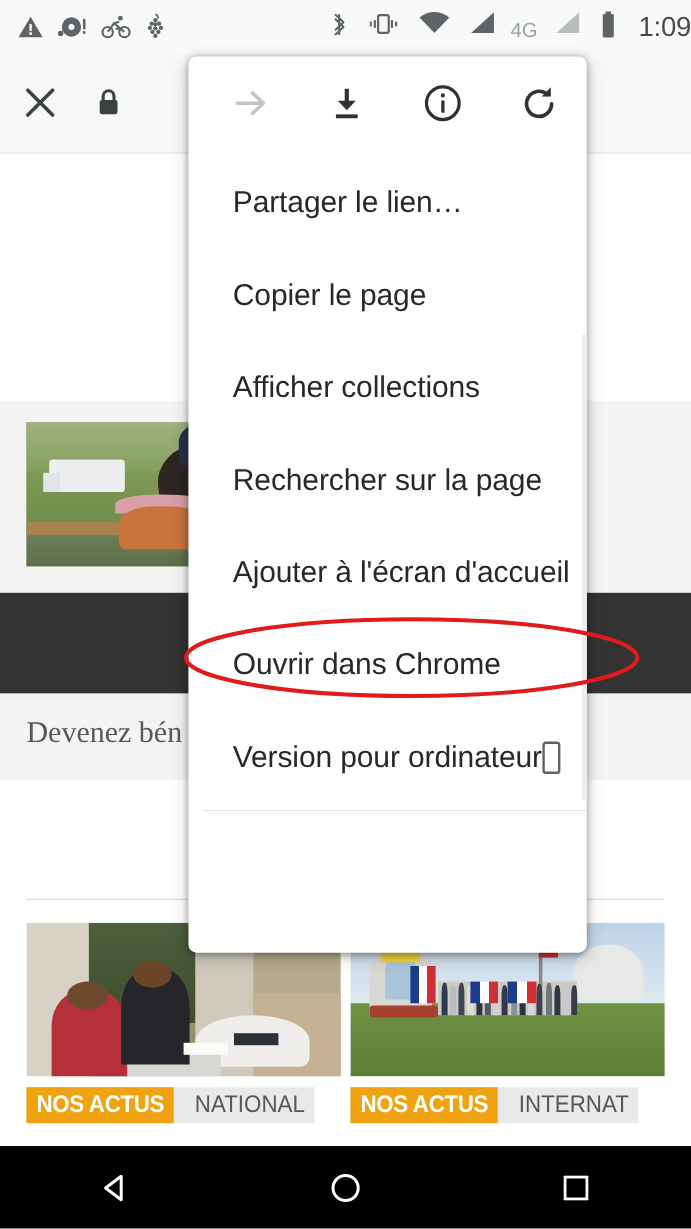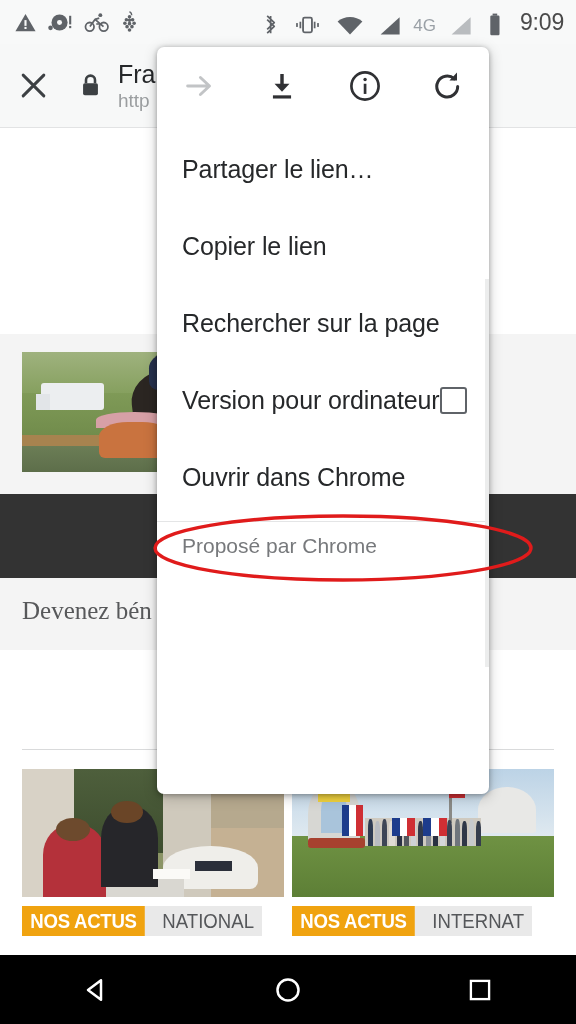--- a/index.html
+++ b/index.html
@@ -10,21 +10,21 @@
     overflow: hidden;
   }
   #screen { position: relative; width: 576px; height: 1024px; overflow: hidden; background:#fff; }
 
   
   #statusbar {
     position: absolute; left:0; top:0; width:576px; height:44px;
     background:#f8f9f9; display:flex; align-items:center;
   }
   .sb-left { display:flex; align-items:center; gap:11px; padding-left:14px; }
-  .sb-right { display:flex; align-items:flex-end; gap:16px; margin-left:auto; padding-right:12px; }
+  .sb-right { display:flex; align-items:flex-start; gap:16px; margin-left:auto; }
   .sb-ico { display:block; }
   #clock {
     font-size:23px; color:#4a4a4a; font-weight:400; letter-spacing:-0.2px;
     font-family:"Liberation Sans", sans-serif; margin-left:2px;
   }
 
   
   #toolbar {
     position:absolute; left:0; top:44px; width:576px; height:84px;
     background:#f7f8f8; border-bottom:1px solid #e2e3e4;
@@ -121,20 +121,21 @@
   .t2-people{position:absolute;left:28%;top:26%;width:46%;height:34%;}
   .pp{position:absolute;bottom:0;width:4.2%;height:62%;border-radius:36% 36% 0 0;}
   .t2-flowers{position:absolute;left:6%;top:54%;width:22%;height:8%;background:#a7412f;border-radius:3px;}
 
   
   #menu {
     position:absolute; left:157px; top:47px; width:332px; height:747px;
     background:#ffffff; border-radius:7px;
     box-shadow:0 1px 5px rgba(0,0,0,.30), 0 3px 14px rgba(0,0,0,.22);
     overflow:hidden;
+    padding-left:12px;
   }
   #menu-iconrow { display:flex; align-items:center; height:78px; }
   .menu-icon-btn { flex:1; display:flex; align-items:center; justify-content:center; height:78px; }
   #menu-items { padding-top:6px; }
   .menu-item {
     height:77px; display:flex; align-items:center;
     padding-left:25px; padding-right:22px;
   }
   .menu-item-label { font-size:25px; color:#26282a; white-space:nowrap; letter-spacing:-0.1px; }
   .menu-check {
@@ -232,39 +233,35 @@
       <span style="font-size:17px;color:#9aa0a6;font-weight:400;line-height:1;align-self:flex-start;margin-top:8px;margin-left:-4px;">4G</span>
 
       <svg class="sb-ico" width="22" height="20" viewBox="0 0 22 20" style="margin-left:-2px;">
         <path d="M20.6 1.2 L20.6 18.6 L1.6 18.6 Z" fill="#b9bcbf"></path>
       </svg>
 
       <svg class="sb-ico" width="14" height="23" viewBox="0 0 14 23">
         <rect x="4.6" y="0.6" width="4.6" height="2.1" fill="#5f6368"></rect>
         <rect x="2.3" y="2.6" width="9.2" height="19.6" rx="1.2" fill="#5f6368"></rect>
       </svg>
-      <span id="clock">9:09</span>
+      <span id="clock">1:09</span>
     </div>
   </div>
 
   <div id="toolbar">
     <div id="close-btn">
       <svg width="31" height="31" viewBox="0 0 24 24">
         <path d="M4 4 L20 20 M20 4 L4 20" stroke="#3c4043" stroke-width="2.3" fill="none" stroke-linecap="round"></path>
       </svg>
     </div>
     <div id="lock-wrap">
       <svg width="23" height="27" viewBox="0 0 20 24">
         <path d="M6 10 V7.2 a4 4 0 0 1 8 0 V10" fill="none" stroke="#3c4043" stroke-width="2.3"></path>
         <rect x="3.4" y="10" width="13.2" height="10.6" rx="1.6" fill="#3c4043"></rect>
       </svg>
-    </div>
-    <div id="url-block">
-      <div id="tab-title">Fra</div>
-      <div id="tab-url">http</div>
     </div>
   </div>
 
   <div id="page">
     <div id="site-logo">Fr</div>
 
     <div id="hero-band">
       <div id="hero-photo">
         <div class="ph-sky"></div>
           <div class="ph-grass"></div>
@@ -380,38 +377,41 @@
           <path d="M18.9 1.9 L18.9 7.6 L13.4 7.6 Z" fill="#303134"></path>
         </svg>
       </div>
     </div>
 
     <div id="menu-items">
       <div class="menu-item">
         <span class="menu-item-label">Partager le lien…</span>
       </div>
       <div class="menu-item">
-        <span class="menu-item-label">Copier le lien</span>
+        <span class="menu-item-label">Copier le page</span>
+      </div>
+      <div class="menu-item">
+        <span class="menu-item-label">Afficher collections</span>
       </div>
       <div class="menu-item">
         <span class="menu-item-label">Rechercher sur la page</span>
+      </div>
+      <div class="menu-item">
+        <span class="menu-item-label">Ajouter à l'écran d'accueil</span>
+      </div>
+      <div class="menu-item">
+        <span class="menu-item-label">Ouvrir dans Chrome</span>
       </div>
       <div class="menu-item">
         <span class="menu-item-label">Version pour ordinateur</span>
         <span class="menu-check"></span>
       </div>
-      <div class="menu-item">
-        <span class="menu-item-label">Ouvrir dans Chrome</span>
-      </div>
     </div>
 
     <div id="menu-footer-divider"></div>
-    <div id="menu-footer">
-      <span id="menu-footer-label">Proposé par Chrome</span>
-    </div>
 
     <div id="menu-scroll-hint"></div>
   </div>
 
   <svg id="annot-ellipse" viewBox="0 0 382 70">
     <ellipse cx="191" cy="35" rx="188" ry="32" fill="none" stroke="#e01b1b" stroke-width="3.4"></ellipse>
   </svg>
 
   <div id="navbar">
     <div class="nav-btn">

